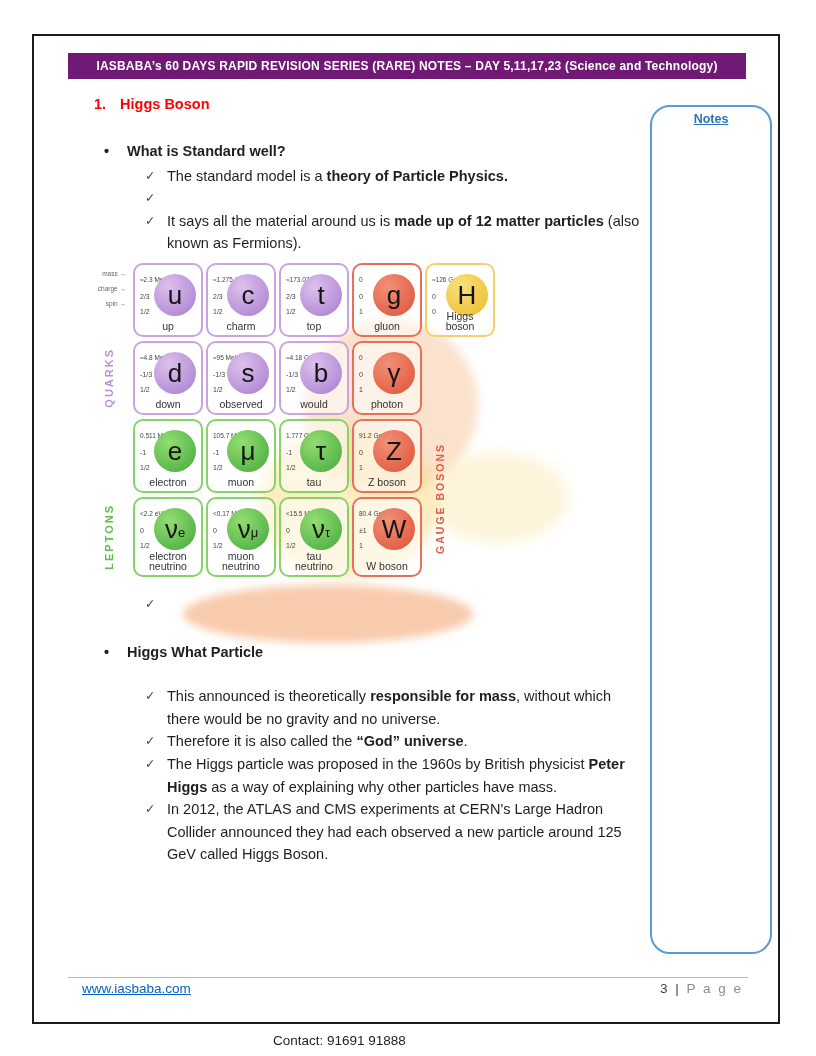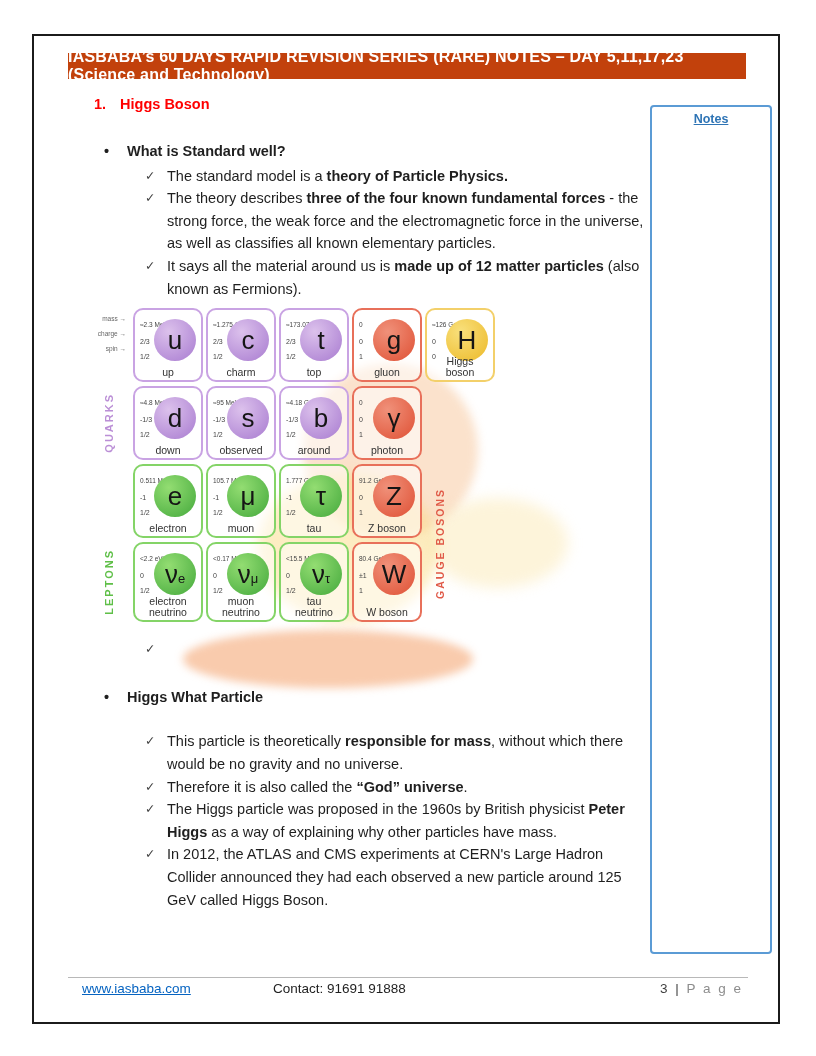--- a/index.html
+++ b/index.html
@@ -3,29 +3,29 @@
 <meta charset="utf-8">
 <style>
   html,body { margin:0; padding:0; background:#ffffff; }
   .page { position:relative; width:816px; height:1056px; background:#ffffff;
           font-family:"Liberation Sans", sans-serif; color:#1f1f1f; overflow:hidden; }
 
   .page-border { position:absolute; left:32px; top:34px; width:744px; height:986px;
                  border:2px solid #1b1b1b; }
 
   .banner { position:absolute; left:68px; top:53px; width:678px; height:26px;
-            background:#c2410c; color:#ffffff; font-weight:bold; font-size:16px;
+            background:#701a75; color:#ffffff; font-weight:bold; font-size:12px;
             display:flex; align-items:center; justify-content:center; letter-spacing:0.2px; }
 
   .heading { position:absolute; left:94px; top:96px; color:#ff0000; font-weight:bold;
              font-size:14.5px; display:flex; }
   .heading .hnum { margin-right:14px; }
 
   .notes-box { position:absolute; left:650px; top:105px; width:118px; height:845px;
-               border:2px solid #5b9bd5; border-radius:4px; background:#ffffff; }
+               border:2px solid #5b9bd5; border-radius:20px; background:#ffffff; }
   .notes-label { margin-top:5px; text-align:center; color:#2e74b5; font-weight:bold;
                  font-size:12.5px; text-decoration:underline; }
 
   .content { position:absolute; left:68px; top:140px; width:578px;
              font-size:14.5px; line-height:22.6px; }
 
   .bullet-line { display:flex; padding-left:36px; font-weight:bold; }
   .bullet-dot { width:23px; flex:0 0 23px; }
 
   .chk-item { display:flex; padding-left:77px; }
@@ -83,21 +83,21 @@
   .k-higgs  .ball { background:radial-gradient(circle at 35% 30%, #f9e07c, #ecb928); }
   .ball .ssub { font-size:13px; align-self:flex-end; margin-bottom:5px; }
 
   .pname { position:absolute; bottom:3px; left:0; right:0; text-align:center;
            font-size:10.5px; color:#333; line-height:10.5px; white-space:pre-line; }
 
   
   .footer-rule { position:absolute; left:68px; top:977px; width:680px; border-top:1px solid #b8b8b8; }
   .footer-link { position:absolute; left:82px; top:981px; font-size:13.5px;
                  color:#0563c1; text-decoration:underline; cursor:pointer; }
-  .footer-contact { position:absolute; left:273px; top:981px; font-size:13.5px; color:#1f1f1f; }
+  .footer-contact { position:absolute; left:273px; top:1033px; font-size:13.5px; color:#1f1f1f; }
   .footer-page { position:absolute; left:660px; top:981px; font-size:13.5px;
                  color:#8c8c8c; letter-spacing:2px; }
   .footer-page .num { color:#3f3f3f; }
 </style>
 </head>
 <body>
 
 <div class="page">
 
   <div class="page-border"></div>
@@ -122,21 +122,20 @@
       <span>What is Standard well?</span>
     </div>
 
     <div id="list1">
         <div class="chk-item">
           <span class="chk">✓</span>
           <span class="chk-text"><span>The standard model is a </span><b>theory of Particle Physics.</b></span>
         </div>
         <div class="chk-item">
           <span class="chk">✓</span>
-          <span class="chk-text"><span>The theory describes </span><b>three of the four known fundamental forces</b><span> - the strong force, the weak force and the electromagnetic force in the universe, as well as classifies all known elementary particles.</span></span>
         </div>
         <div class="chk-item">
           <span class="chk">✓</span>
           <span class="chk-text"><span>It says all the material around us is </span><b>made up of 12 matter particles</b><span> (also known as Fermions).</span></span>
         </div>
       </div>
 
     <div class="chart-wrap">
       <div class="watermark">
         <div class="wm-ball"></div>
@@ -217,21 +216,21 @@
             </div>
             <div class="pname">observed</div>
           </div>
           <div class="tile k-quark" style="grid-area: 2 / 4;">
             <span class="t-mass">≈4.18 GeV/c²</span>
             <span class="t-charge">-1/3</span>
             <span class="t-spin">1/2</span>
             <div class="ball">
               <span>b</span>
             </div>
-            <div class="pname">around</div>
+            <div class="pname">would</div>
           </div>
           <div class="tile k-boson" style="grid-area: 2 / 5;">
             <span class="t-mass">0</span>
             <span class="t-charge">0</span>
             <span class="t-spin">1</span>
             <div class="ball">
               <span>γ</span>
             </div>
             <div class="pname">photon</div>
           </div>
@@ -323,21 +322,21 @@
       </div>
 
     <div id="bullet2" class="bullet-line">
       <span class="bullet-dot">•</span>
       <span>Higgs What Particle</span>
     </div>
 
     <div id="list2">
         <div class="chk-item">
           <span class="chk">✓</span>
-          <span class="chk-text"><span>This particle is theoretically </span><b>responsible for mass</b><span>, without which there would be no gravity and no universe.</span></span>
+          <span class="chk-text"><span>This announced is theoretically </span><b>responsible for mass</b><span>, without which there would be no gravity and no universe.</span></span>
         </div>
         <div class="chk-item">
           <span class="chk">✓</span>
           <span class="chk-text"><span>Therefore it is also called the </span><b>“God” universe</b><span>.</span></span>
         </div>
         <div class="chk-item">
           <span class="chk">✓</span>
           <span class="chk-text"><span>The Higgs particle was proposed in the 1960s by British physicist </span><b>Peter Higgs</b><span> as a way of explaining why other particles have mass.</span></span>
         </div>
         <div class="chk-item">

